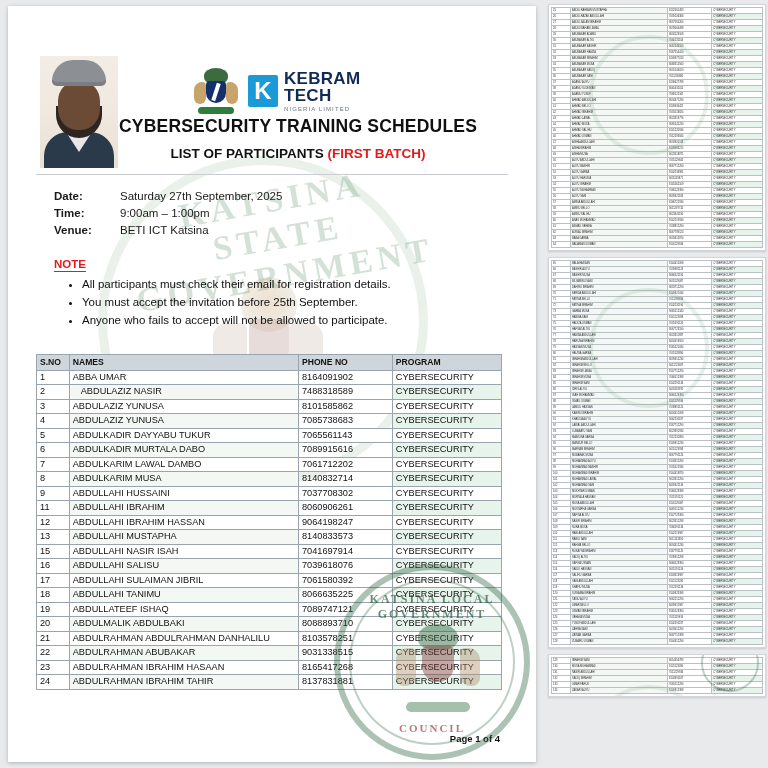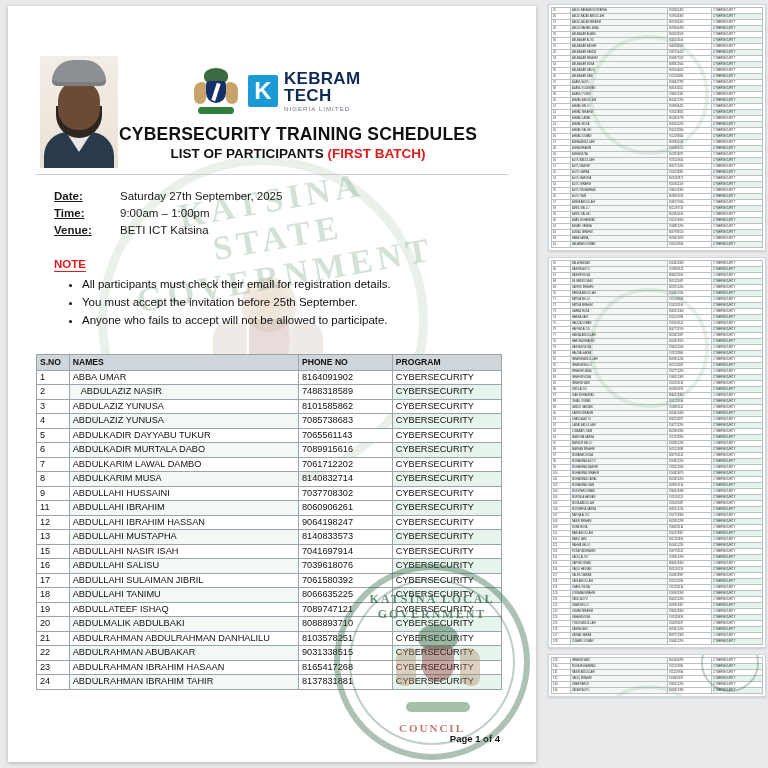--- a/index.html
+++ b/index.html
@@ -121,35 +121,35 @@
     font-weight: bold; font-size: 24px; line-height: 32px; text-align:center;
     font-family:"Liberation Sans", sans-serif;
     border-radius: 2px;
   }
   .k-txt { line-height: 1; }
   .k-txt .k1 { font-size: 17px; font-weight: bold; color:#0f2b55; letter-spacing:.3px;}
   .k-txt .k2 { font-size: 17px; font-weight: bold; color:#0f2b55; letter-spacing:.3px;}
   .k-txt .k3 { font-size: 6px; color:#6a7383; letter-spacing:1.1px; margin-top:2px;}
 
   .title {
-    position:absolute; left: 110px; top: 118px; width: 360px;
+    position:absolute; left: 110px; top: 110px; width: 360px;
     text-align: center;
     font-size: 17.5px; font-weight: bold; color:#111; letter-spacing:.2px;
   }
   .subtitle {
     position:absolute; left:110px; top:140px; width:360px;
     text-align:center; font-size: 13.5px; font-weight:bold; color:#111;
   }
   .subtitle .batch { color:#e01b1b; }
 
   .hrule { position:absolute; left:28px; top:168px; width:472px; height:1px; background:#c9ccd1; }
 
   .meta { position:absolute; left:46px; top:184px; font-size:11.5px; color:#1a1a1a; }
   .meta-row { display:flex; margin-bottom:5px; }
-  .meta-row .lbl { width: 66px; font-weight: bold; text-decoration: underline; }
+  .meta-row .lbl { width: 66px; font-weight: bold; }
   .meta-row .val { }
 
   .note-label {
     position:absolute; left:46px; top:252px; font-size:11.5px; font-weight:bold;
     color:#e01b1b; border-bottom:1px solid #e01b1b; padding-bottom:1px;
   }
   .bullets { position:absolute; left:58px; top:272px; width: 420px; font-size:11.5px; color:#111; }
   .bullets li { margin-bottom: 6px; }
   .bullets { padding-left: 16px; margin:0; }
 

